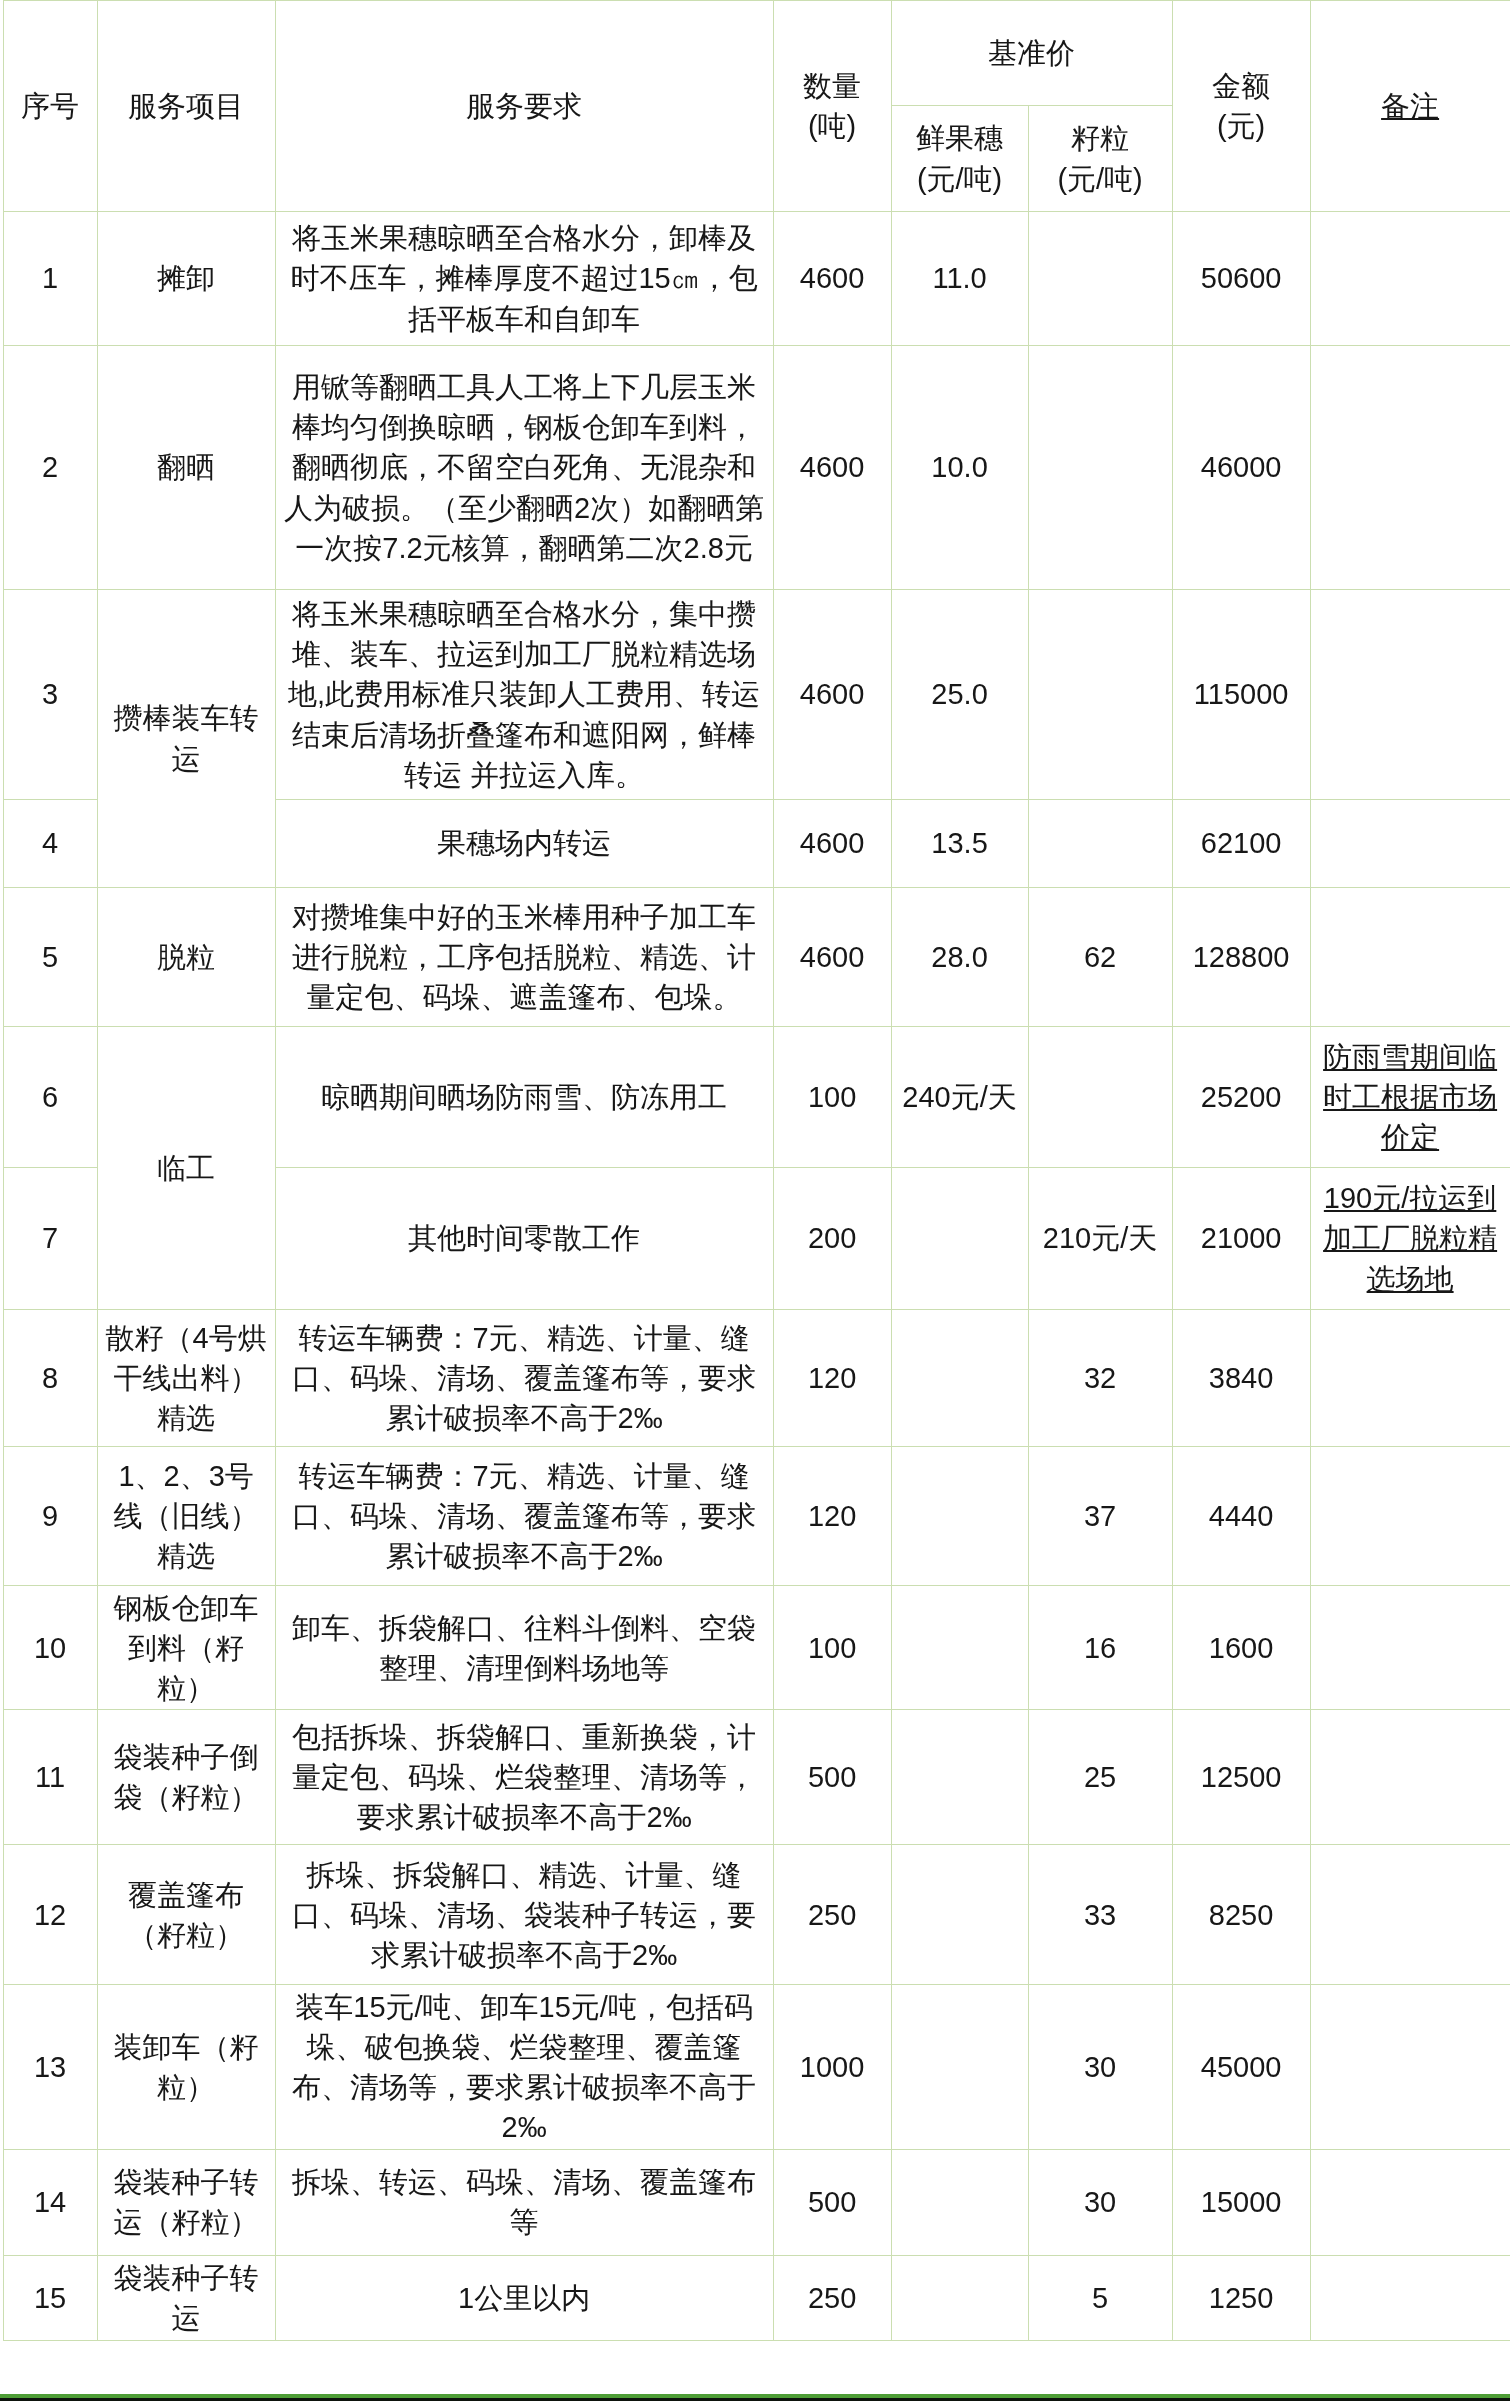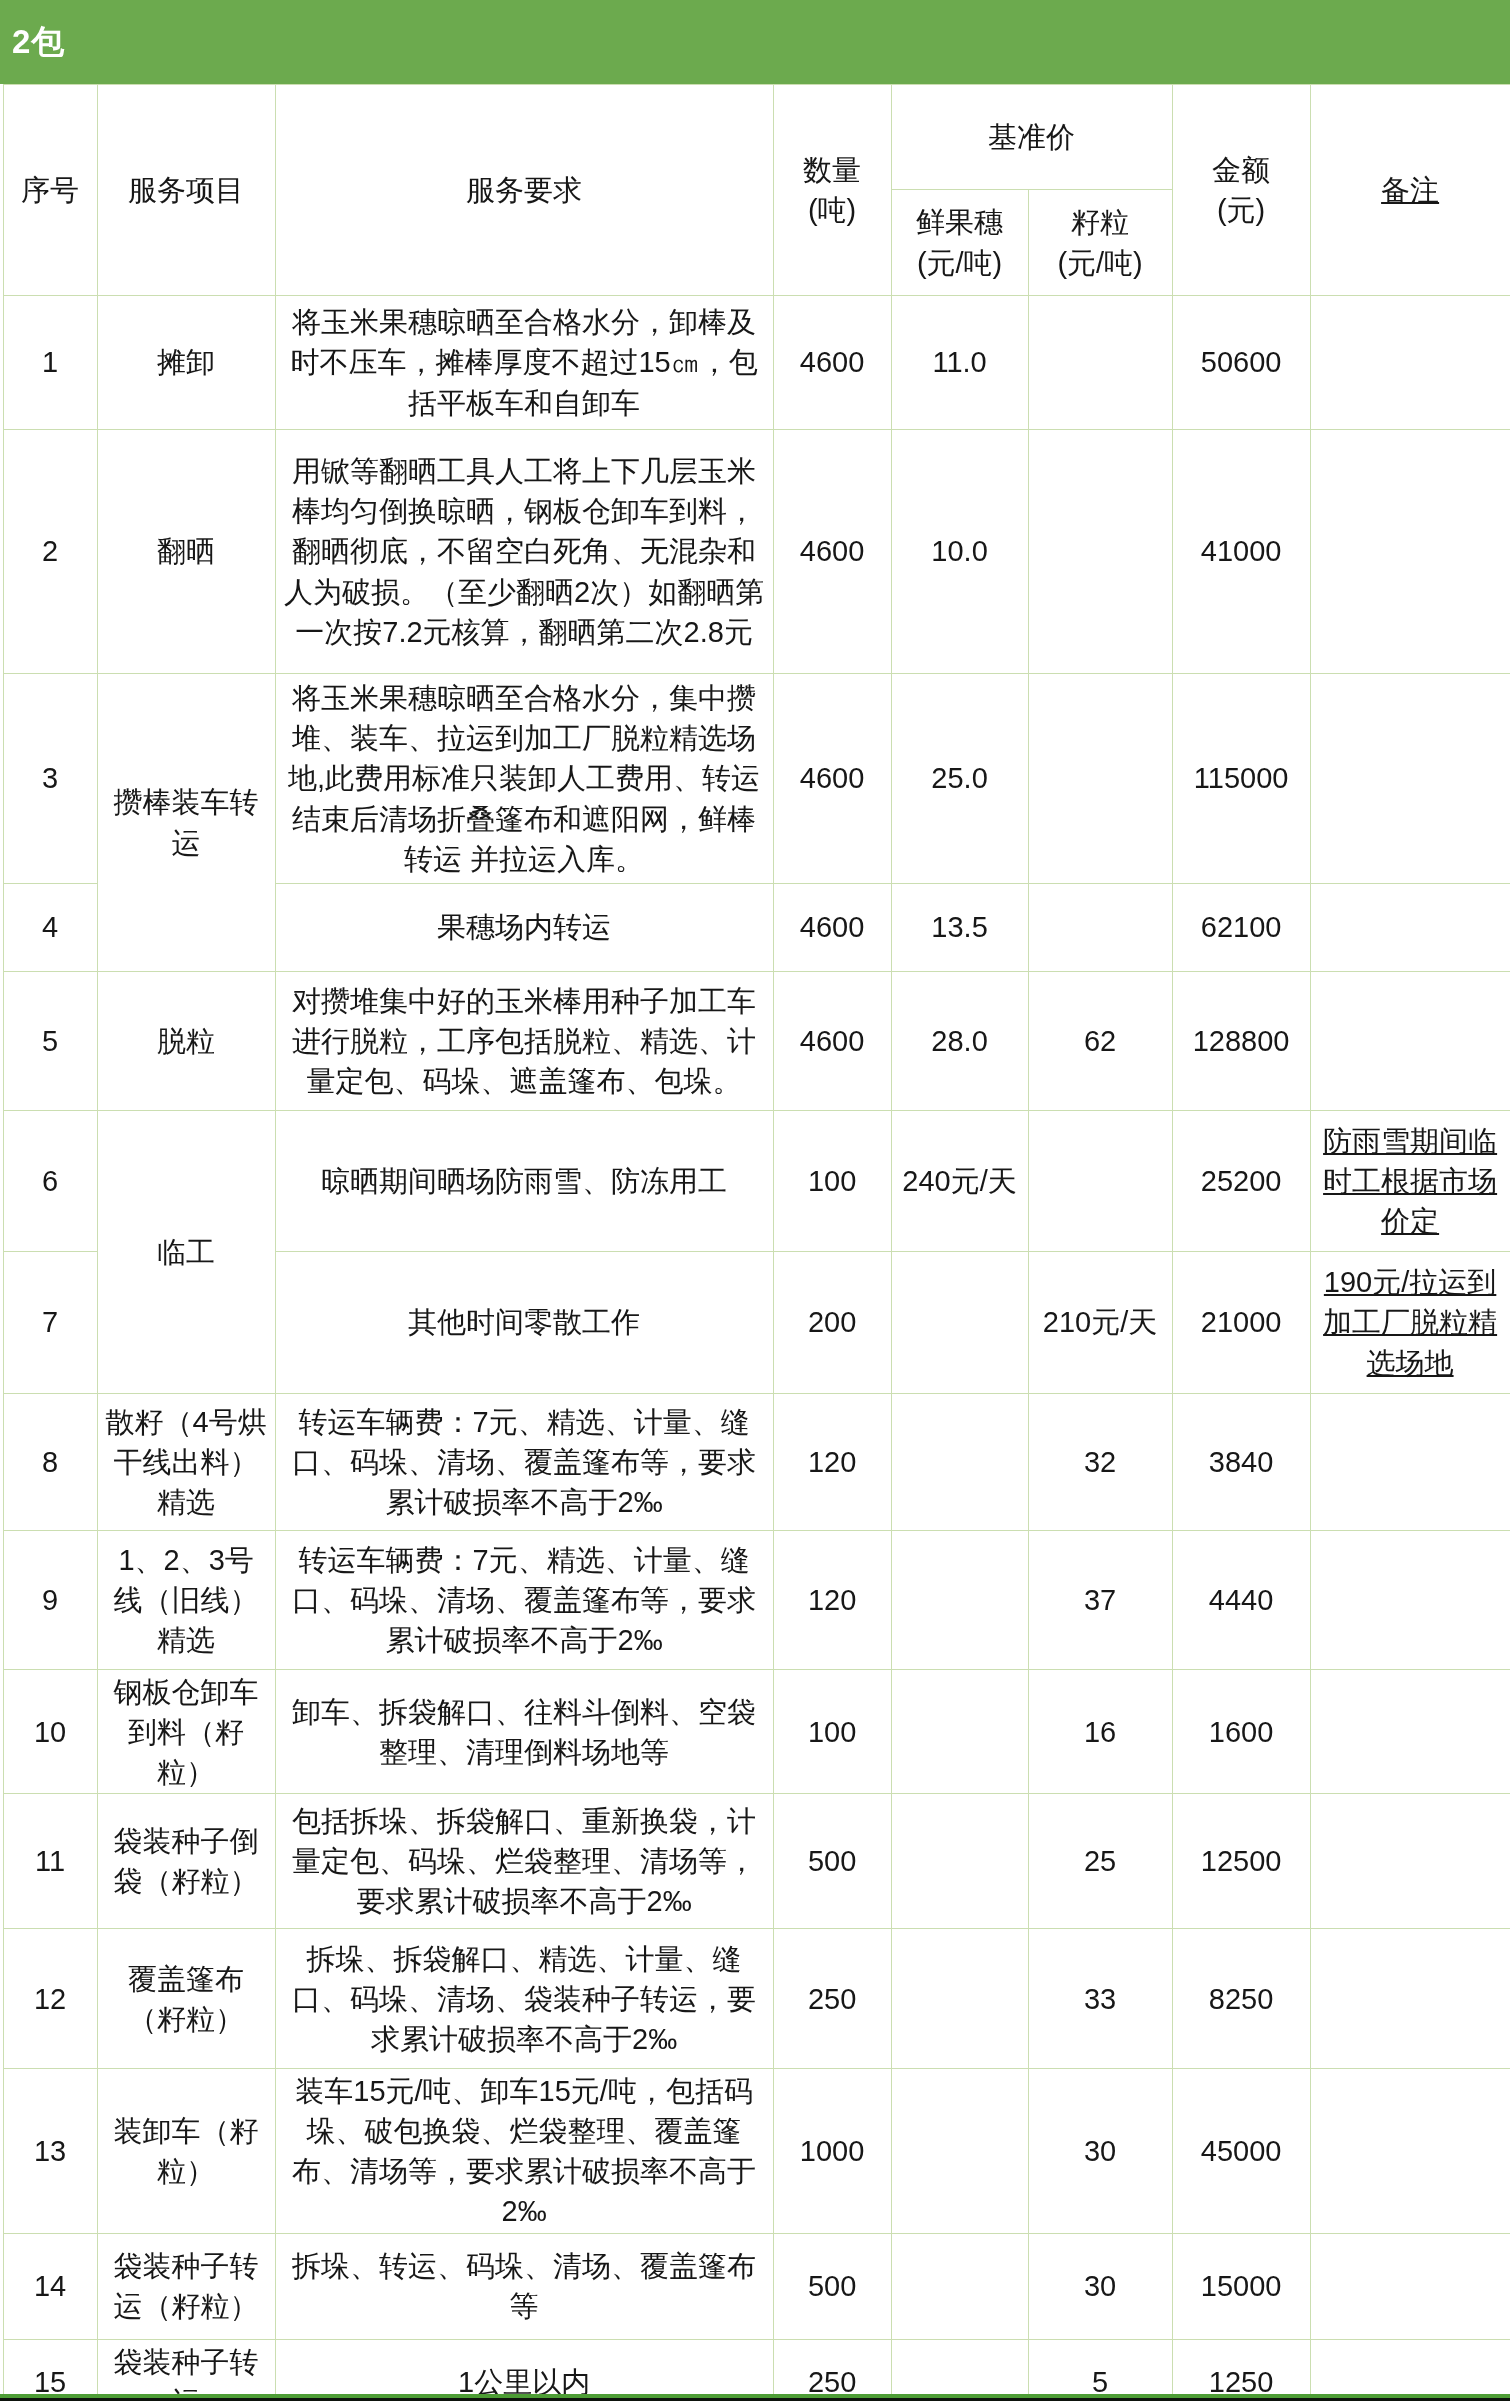--- a/index.html
+++ b/index.html
@@ -72,23 +72,20 @@
     z-index: 5;
   }
   .bottom-strip .g { height: 4.3px; background: #4d9d35; }
   .bottom-strip .k { height: 2.6px; background: #0d130c; }
 </style>
 </head>
 <body>
 
 <div class="page">
 
-  <div class="title-bar">
-    <span class="title-text">2包</span>
-  </div>
 
   <table class="pricing">
     <colgroup>
       <col style="width:94px">
       <col style="width:178px">
       <col style="width:498px">
       <col style="width:118px">
       <col style="width:137px">
       <col style="width:144px">
       <col style="width:138px">
@@ -124,21 +121,21 @@
         <td>50600</td>
         <td class="lastcol remark"></td>
       </tr>
       <tr style="height:244px">
         <td>2</td>
         <td>翻晒</td>
         <td class="req">用锨等翻晒工具人工将上下几层玉米棒均匀倒换晾晒，钢板仓卸车到料，翻晒彻底，不留空白死角、无混杂和人为破损。（至少翻晒2次）如翻晒第一次按7.2元核算，翻晒第二次2.8元</td>
         <td>4600</td>
         <td>10.0</td>
         <td></td>
-        <td>41000</td>
+        <td>46000</td>
         <td class="lastcol remark"></td>
       </tr>
       <tr style="height:210px">
         <td>3</td>
         <td rowspan="2">攒棒装车转运</td>
         <td class="req">将玉米果穗晾晒至合格水分，集中攒堆、装车、拉运到加工厂脱粒精选场地,此费用标准只装卸人工费用、转运结束后清场折叠篷布和遮阳网，鲜棒转运 并拉运入库。</td>
         <td>4600</td>
         <td>25.0</td>
         <td></td>
         <td>115000</td>

